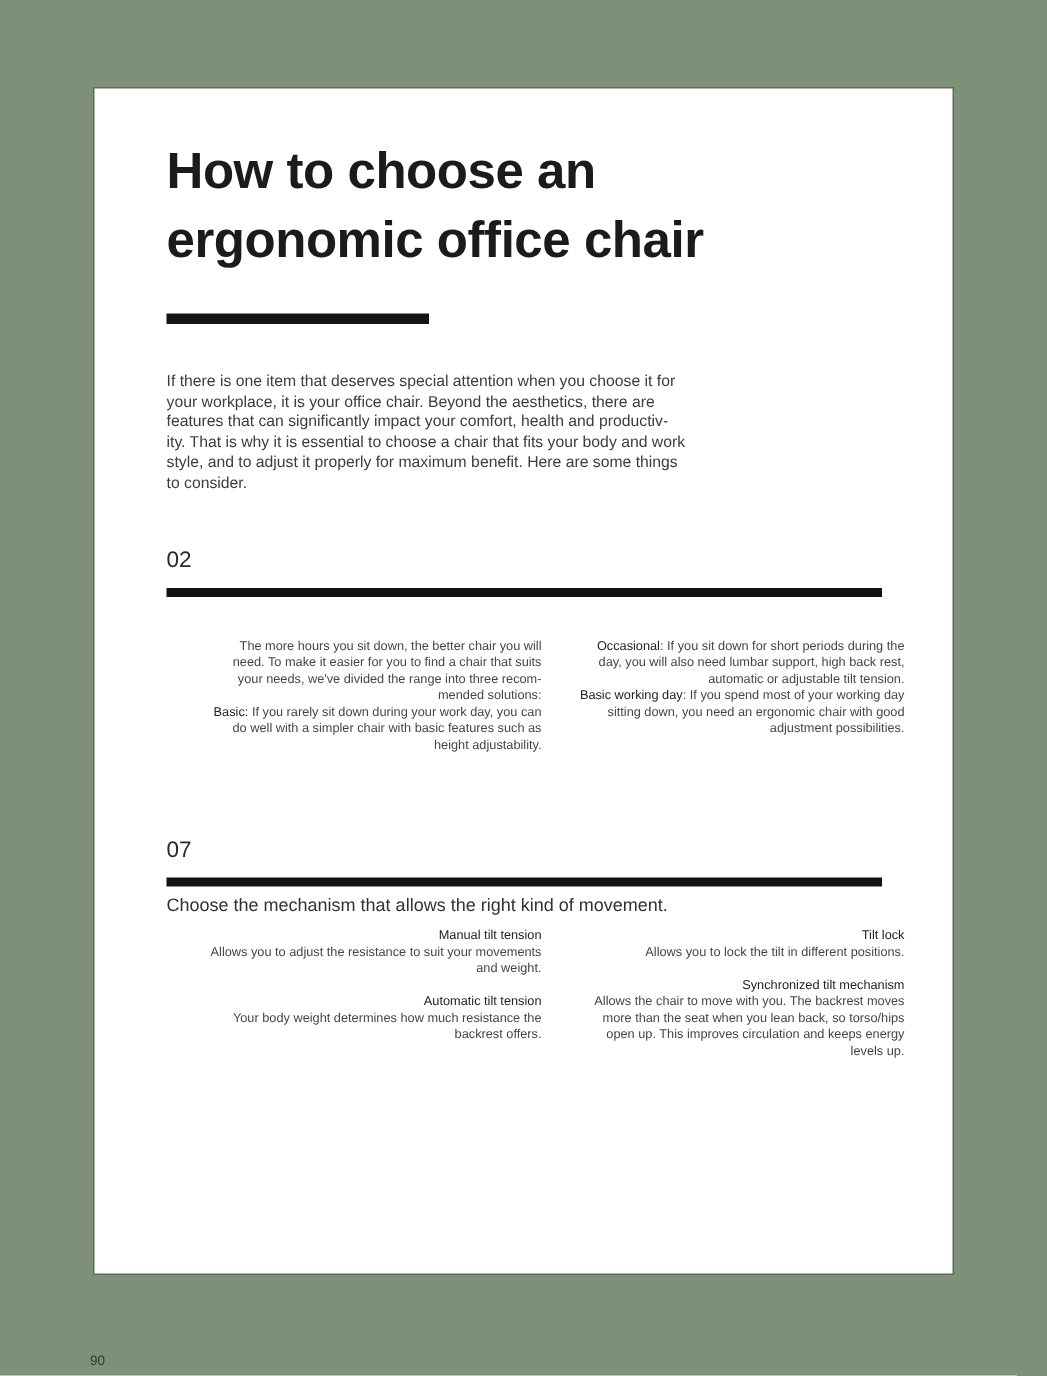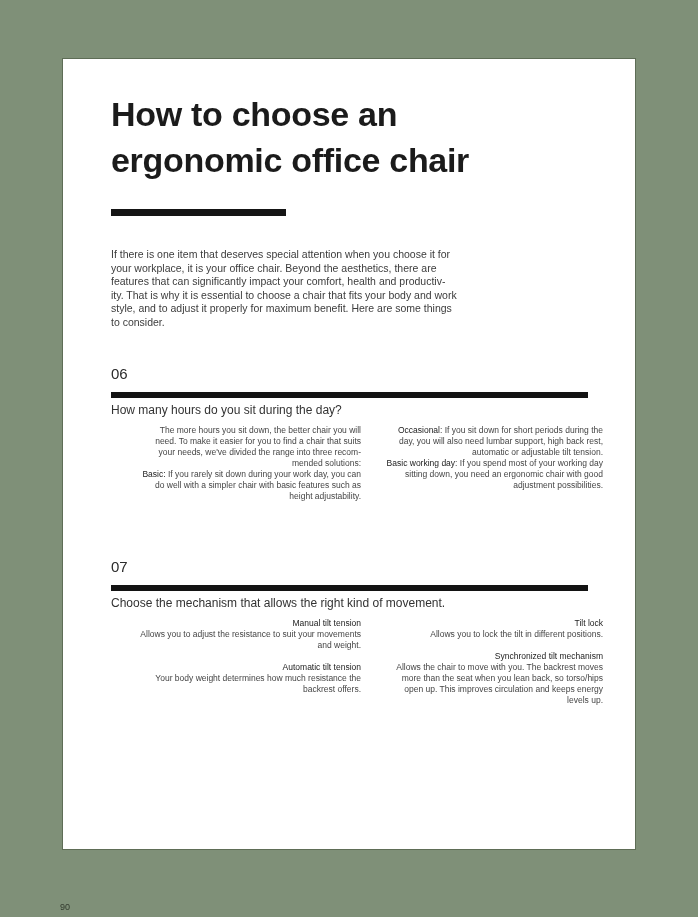--- a/index.html
+++ b/index.html
@@ -77,23 +77,22 @@
 
   <div class="divider-short"></div>
 
   <p class="intro pre">If there is one item that deserves special attention when you choose it for
 your workplace, it is your office chair. Beyond the aesthetics, there are
 features that can significantly impact your comfort, health and productiv-
 ity. That is why it is essential to choose a chair that fits your body and work
 style, and to adjust it properly for maximum benefit. Here are some things
 to consider.</p>
 
-  <p class="sec-num" style="top:306px">06</p>
+  <p class="sec-num" style="top:306px">02</p>
   <div class="sec-bar" style="top:333px"></div>
-  <p class="sec-heading" style="top:343px">How many hours do you sit during the day?</p>
 
   <p class="col col-left pre" style="top:366px"><span>The more hours you sit down, the better chair you will
 need. To make it easier for you to find a chair that suits
 your needs, we've divided the range into three recom-
 mended solutions:
 </span><b>Basic:</b><span> If you rarely sit down during your work day, you can
 do well with a simpler chair with basic features such as
 height adjustability.</span></p>
 
   <p class="col col-right pre" style="top:366px"><b>Occasional</b><span>: If you sit down for short periods during the

